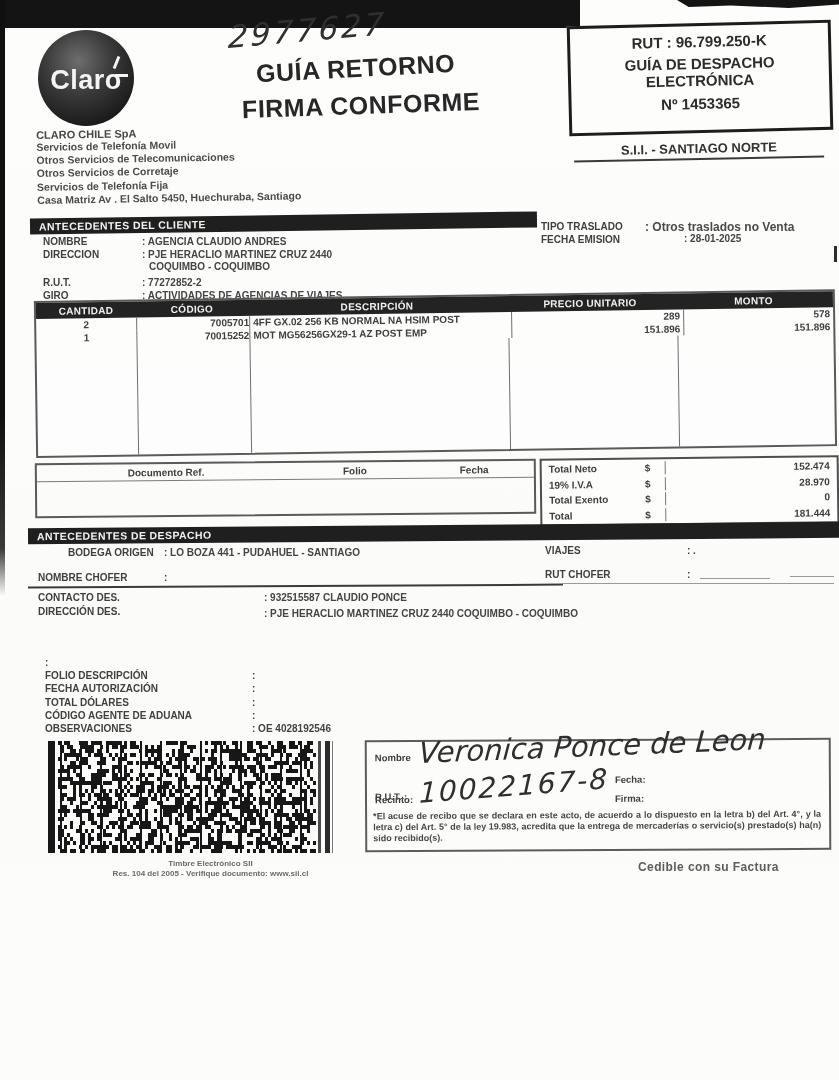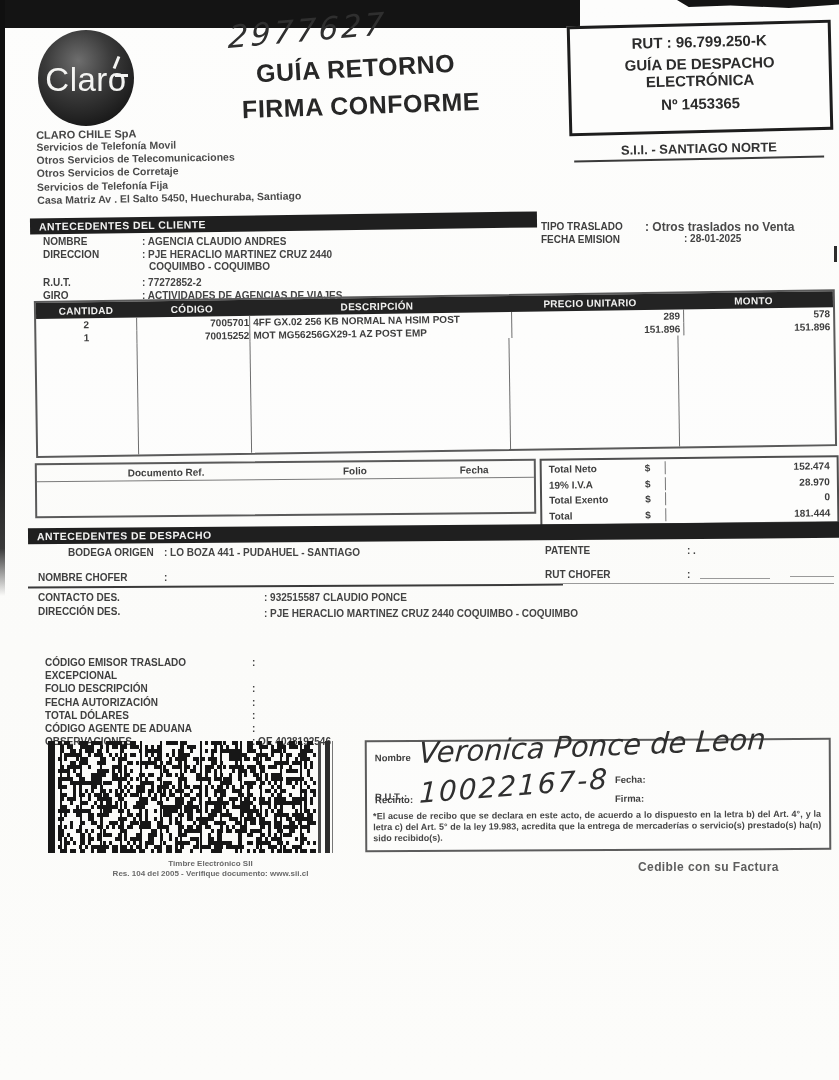--- a/index.html
+++ b/index.html
@@ -15,21 +15,21 @@
     clip-path:polygon(0 0,580 0,565 2px,480 10px,430 6px,340 16px,250 12px,160 20px,60 24px,0 26px);}
   .scan-top-right{left:672px;top:0;width:167px;height:10px;background:#141414;
     clip-path:polygon(3% 0,100% 0,100% 45%,70% 80%,35% 55%,10% 70%);}
   .scan-left{left:0;top:0;width:5px;height:596px;background:linear-gradient(180deg,#101010 70%,#3a3a3a 92%,transparent);}
   .scan-right-mark{left:834px;top:246px;width:3px;height:16px;background:#2c2c2c;}
 
   
   .logo{left:38px;top:30px;width:96px;height:96px;border-radius:50%;
     background:radial-gradient(circle at 42% 32%, #6e6e6e 0%, #3b3b3b 38%, #191919 78%);
     display:flex;align-items:center;justify-content:center;}
-  .logo-text{color:#f4f4f2;font-size:33px;font-weight:normal;letter-spacing:.5px;position:relative;top:2px;}
+  .logo-text{color:#f4f4f2;font-size:27px;font-weight:bold;letter-spacing:.5px;position:relative;top:2px;}
   .logo-tick{position:absolute;right:16px;top:26px;width:3px;height:13px;background:#f4f4f2;transform:rotate(22deg);}
   .logo-dash{position:absolute;right:6px;top:44px;width:13px;height:3px;background:#f4f4f2;}
 
   .company{left:36px;top:129px;transform:rotate(-1deg);transform-origin:left top;}
   .company-name{font-size:11px;font-weight:bold;color:#474747;}
   .company-line{font-size:10.5px;font-weight:bold;color:#4b4b4b;line-height:13.2px;}
 
   .hand{font-family:"DejaVu Sans", sans-serif;font-style:italic;color:#2f2f2f;}
   .hw-number{left:228px;top:12px;font-size:31px;transform:rotate(-5deg) skewX(-8deg);letter-spacing:3px;}
   .stamp{font-weight:bold;color:#272727;letter-spacing:.5px;}
@@ -218,41 +218,40 @@
     <div class="tot-label">Total</div>
     <div class="tot-cur">$</div>
     <div class="tot-val">181.444</div>
   </div>
 </div>
 
 <div class="abs section-bar despacho-bar">ANTECEDENTES DE DESPACHO</div>
 
 <div class="abs fld-label" style="left:38px;top:547px;padding-left:30px;">BODEGA ORIGEN</div>
 <div class="abs fld-value" style="left:125px;top:547px;">: LO BOZA 441 - PUDAHUEL - SANTIAGO</div>
-<div class="abs fld-label" style="left:545px;top:545px;">PATENTE</div>
+<div class="abs fld-label" style="left:545px;top:545px;">VIAJES</div>
 <div class="abs fld-value" style="left:648px;top:545px;">: .</div>
 
 <div class="abs fld-label" style="left:38px;top:572px;">NOMBRE CHOFER</div>
 <div class="abs fld-value" style="left:125px;top:572px;">:</div>
 <div class="abs fld-label" style="left:545px;top:569px;">RUT CHOFER</div>
 <div class="abs fld-value" style="left:648px;top:569px;">:</div>
 <div class="abs rule-faint" style="left:700px;top:578px;width:70px;"></div>
 <div class="abs rule-faint" style="left:790px;top:576px;width:44px;"></div>
 
 <div class="abs rule" style="left:28px;top:585px;width:535px;transform:rotate(-0.3deg);"></div>
 <div class="abs rule-faint" style="left:563px;top:583px;width:271px;"></div>
 
 <div class="abs fld-label" style="left:38px;top:592px;">CONTACTO DES.</div>
 <div class="abs fld-value" style="left:225px;top:592px;">: 932515587 CLAUDIO PONCE</div>
 <div class="abs fld-label" style="left:38px;top:606px;">DIRECCIÓN DES.</div>
 <div class="abs fld-value" style="left:225px;top:608px;">: PJE HERACLIO MARTINEZ CRUZ 2440 COQUIMBO - COQUIMBO</div>
 
 <div class="abs aduana">
   <div class="ad-row">
-    <div class="ad-label">CÓDIGO EMISOR TRASLADO EXCEPCIONAL</div>
     <div class="ad-value">:</div>
   </div>
   <div class="ad-row">
     <div class="ad-label">FOLIO DESCRIPCIÓN</div>
     <div class="ad-value">:</div>
   </div>
   <div class="ad-row">
     <div class="ad-label">FECHA AUTORIZACIÓN</div>
     <div class="ad-value">:</div>
   </div>

